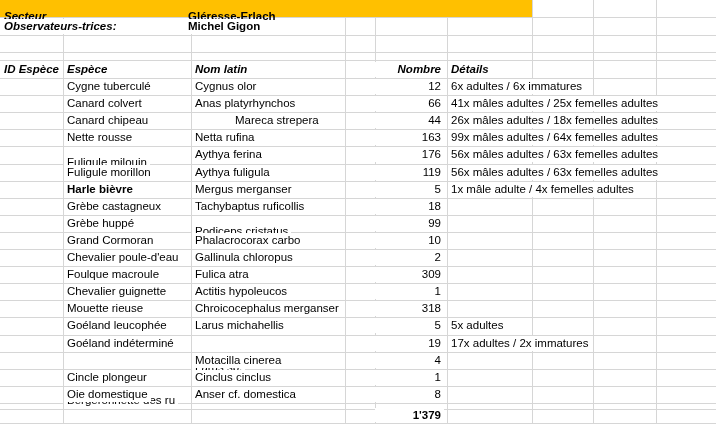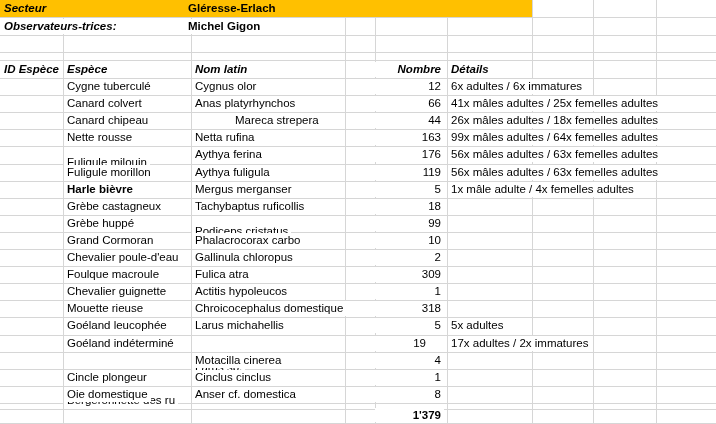--- a/index.html
+++ b/index.html
@@ -4,21 +4,21 @@
 <style>
   html,body{margin:0;padding:0;background:#fff;}
   #sheet{
     position:relative;width:716px;height:424px;background:#ffffff;overflow:hidden;
     font-family:"Liberation Sans","DejaVu Sans",sans-serif;font-size:11.5px;color:#000;
   }
   .cell{
     position:absolute;height:15px;line-height:15px;white-space:nowrap;
     padding:0 3px;background:#ffffff;
   }
-  .t{background:transparent;}
+  .t{background:transparent;margin-top:8px;}
   .bi{font-weight:bold;font-style:italic;}
   .b{font-weight:bold;}
   .num{text-align:right;}
   .tot{height:14px;line-height:14px;}
   .gl{position:absolute;}
   #band{position:absolute;left:0;top:0;width:532px;height:17px;}
 </style>
 </head>
 <body>
 
@@ -129,31 +129,31 @@
       <div></div>
       <div class="cell" style="left: 64px; top: 267px;">Foulque macroule</div>
       <div class="cell" style="left: 192px; top: 267px;">Fulica atra</div>
       <div class="cell num" style="left: 375px; top: 267px; width: 63px;">309</div>
       <div></div>
       <div class="cell" style="left: 64px; top: 284px;">Chevalier guignette</div>
       <div class="cell" style="left: 192px; top: 284px;">Actitis hypoleucos</div>
       <div class="cell num" style="left: 375px; top: 284px; width: 63px;">1</div>
       <div></div>
       <div class="cell" style="left: 64px; top: 301px;">Mouette rieuse</div>
-      <div class="cell" style="left: 192px; top: 301px;">Chroicocephalus domestique</div>
+      <div class="cell" style="left: 192px; top: 301px;">Chroicocephalus merganser</div>
       <div class="cell num" style="left: 375px; top: 301px; width: 63px;">318</div>
       <div></div>
       <div class="cell" style="left: 64px; top: 318px;">Goéland leucophée</div>
       <div class="cell" style="left: 192px; top: 318px;">Larus michahellis</div>
       <div class="cell num" style="left: 375px; top: 318px; width: 63px;">5</div>
       <div class="cell" style="left: 448px; top: 318px;">5x adultes</div>
       <div></div>
       <div class="cell" style="left: 64px; top: 336px;">Goéland indéterminé</div>
       <div class="cell" style="left: 192px; top: 336px; margin-top: 24px;">Larus sp.</div>
-      <div class="cell num" style="left: 360px; top: 336px; width: 63px;">19</div>
+      <div class="cell num" style="left: 375px; top: 336px; width: 63px;">19</div>
       <div class="cell" style="left: 448px; top: 336px;">17x adultes / 2x immatures</div>
       <div></div>
       <div class="cell" style="left: 64px; top: 353px; margin-top: 40px;">Bergeronnette des ru</div>
       <div class="cell" style="left: 192px; top: 353px;">Motacilla cinerea</div>
       <div class="cell num" style="left: 375px; top: 353px; width: 63px;">4</div>
       <div></div>
       <div class="cell" style="left: 64px; top: 370px;">Cincle plongeur</div>
       <div class="cell" style="left: 192px; top: 370px;">Cinclus cinclus</div>
       <div class="cell num" style="left: 375px; top: 370px; width: 63px;">1</div>
       <div></div>

